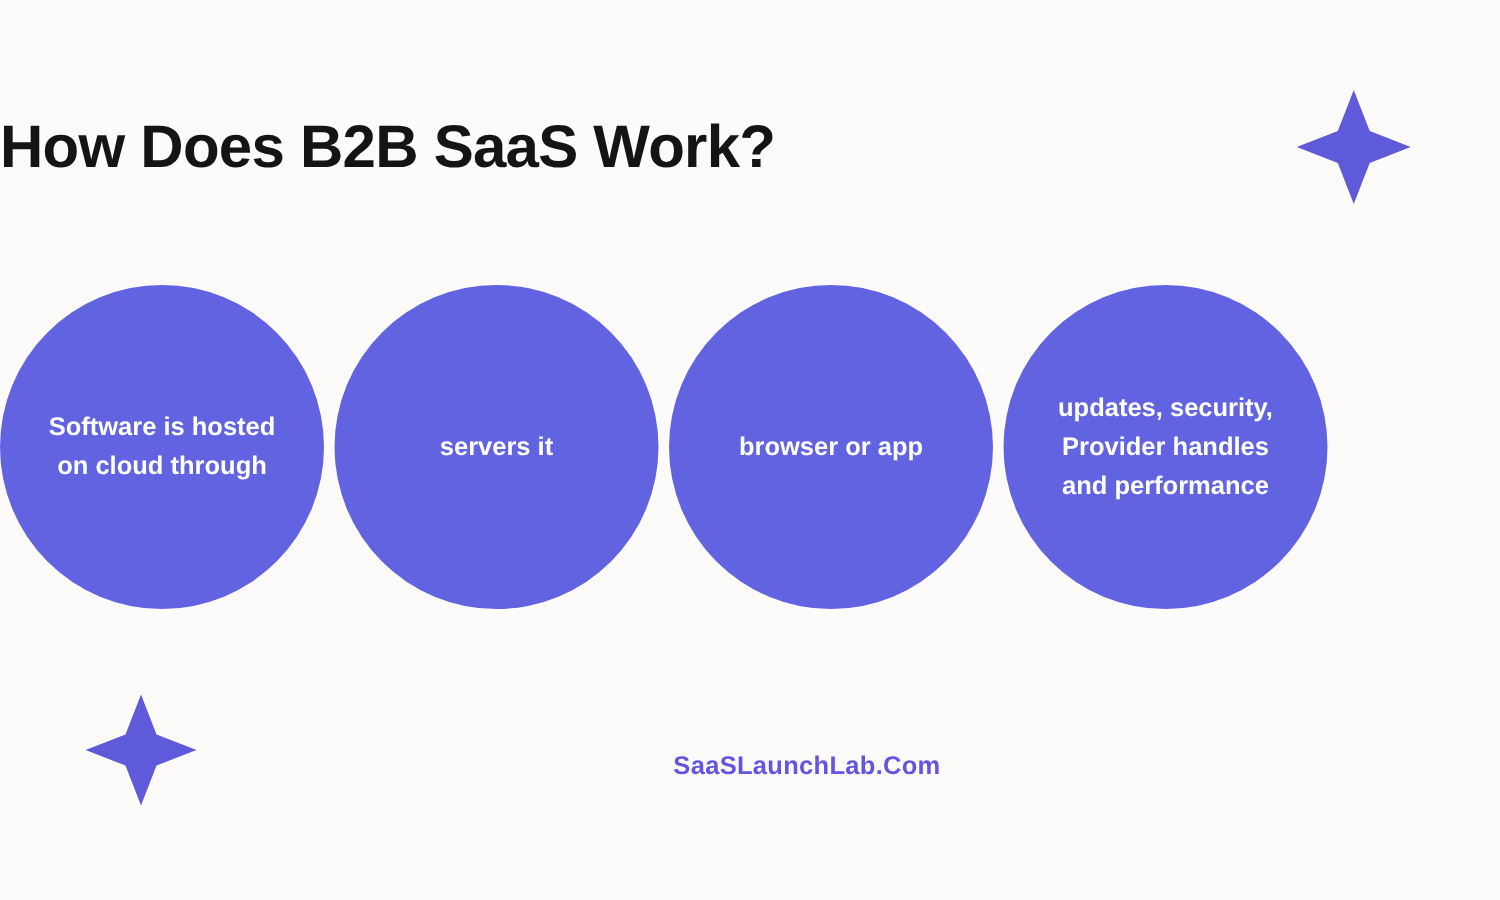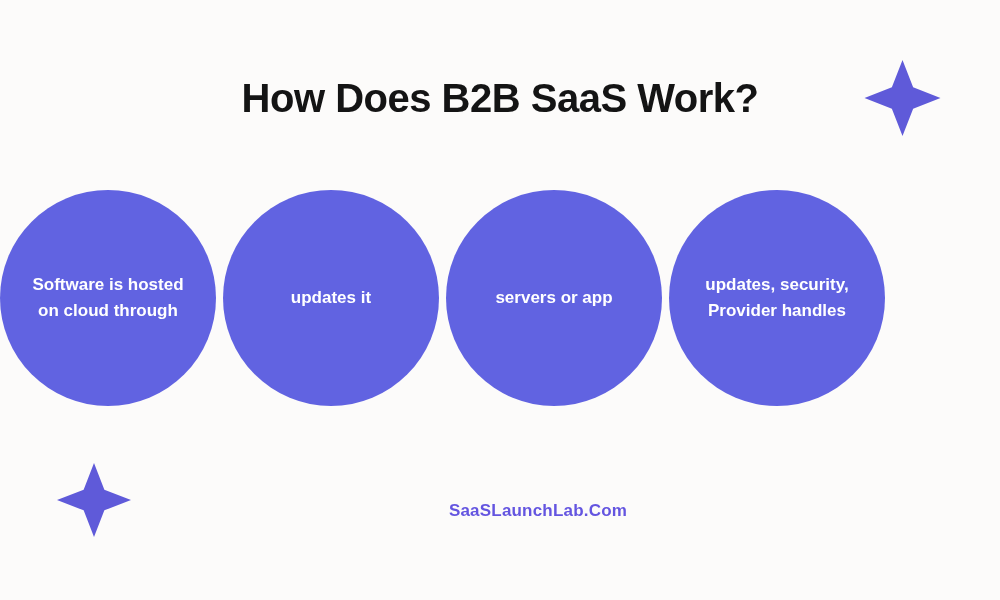--- a/index.html
+++ b/index.html
@@ -21,21 +21,21 @@
     position:relative;
     width:1000px;
     height:600px;
     background:var(--background);
   }
   .page-title{
     position:absolute;
     top:76px;
     left:0;
     width:100%;
-    text-align:center;
+    text-align:left;
     font-size:40px;
     font-weight:700;
     letter-spacing:-0.5px;
     color:var(--title-text);
   }
   .steps-row{
     position:absolute;
     top:190px;
     left:0;
     width:100%;
@@ -103,34 +103,35 @@
 
     <div class="step-circle">
       <p class="step-text">
         <span>Software is hosted</span>
         <span>on cloud through</span>
       </p>
     </div>
 
     <div class="step-circle">
       <p class="step-text">
-        <span>updates it</span>
+        <span>servers it</span>
       </p>
     </div>
 
     <div class="step-circle">
       <p class="step-text">
-        <span>servers or app</span>
+        <span>browser or app</span>
       </p>
     </div>
 
     <div class="step-circle">
       <p class="step-text">
         <span>updates, security,</span>
         <span>Provider handles</span>
+        <span>and performance</span>
       </p>
     </div>
 
   </div>
 
   <svg class="sparkle sparkle-bottom-left" viewBox="0 0 100 100" aria-hidden="true">
     <polygon points="50,0 64,36 100,50 64,64 50,100 36,64 0,50 36,36" fill="#5f5ad9"></polygon>
   </svg>
 
   <div class="brand-footer">SaaSLaunchLab.Com</div>

